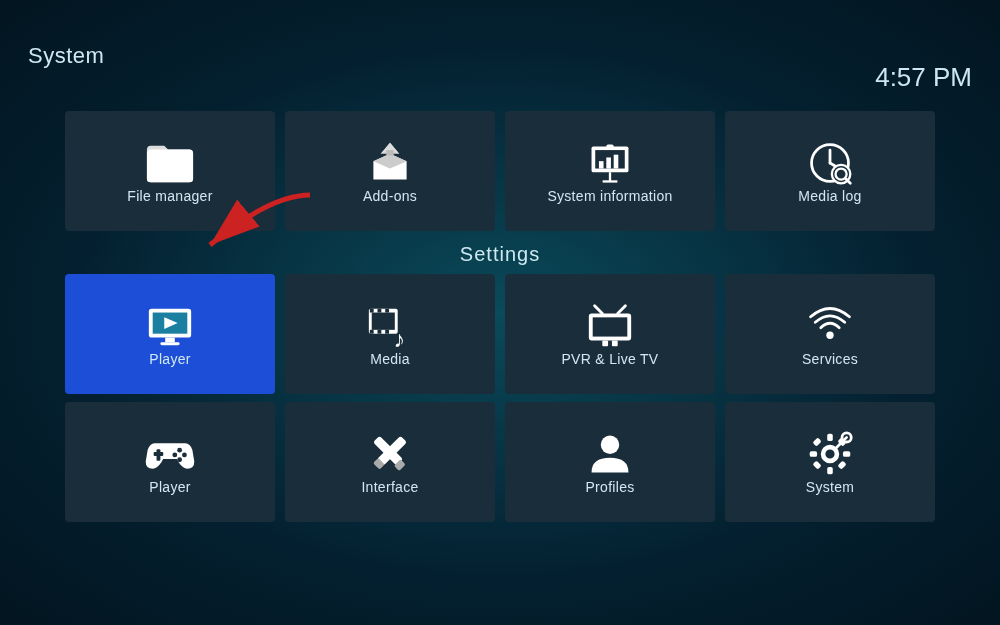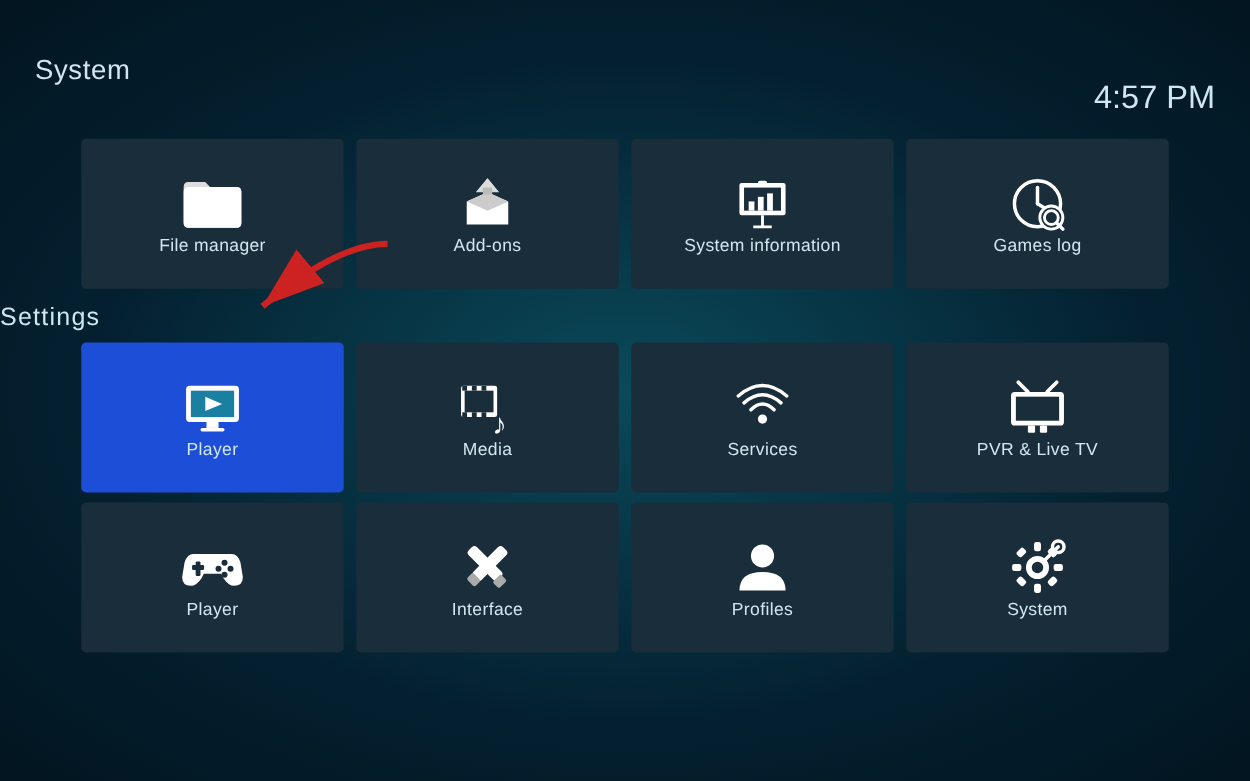--- a/index.html
+++ b/index.html
@@ -38,20 +38,21 @@
     .top-row {
       display: flex;
       justify-content: center;
       gap: 10px;
       padding: 0 60px;
       margin-top: 8px;
     }
 
     .settings-label-row {
       display: flex;
+      justify-content: center;
       align-items: center;
       margin: 12px 0 8px 0;
       position: relative;
     }
 
     .settings-label {
       font-size: 20px;
       font-weight: 300;
       color: #cce8f0;
       letter-spacing: 1px;
@@ -174,21 +175,21 @@
         <circle cx="26" cy="26" r="20" fill="none" stroke="white" stroke-width="3"></circle>
 
         <line x1="26" y1="26" x2="26" y2="12" stroke="white" stroke-width="3" stroke-linecap="round"></line>
         <line x1="26" y1="26" x2="36" y2="32" stroke="white" stroke-width="3" stroke-linecap="round"></line>
 
         <circle cx="38" cy="38" r="10" fill="#1a2d3a" stroke="white" stroke-width="2.5"></circle>
         <line x1="43" y1="43" x2="48" y2="48" stroke="white" stroke-width="3" stroke-linecap="round"></line>
         <circle cx="38" cy="38" r="6" fill="none" stroke="white" stroke-width="2.5"></circle>
       </svg>
     </div>
-    <span class="tile-label">Games log</span>
+    <span class="tile-label">Media log</span>
   </div>
 </div>
 
 <div class="settings-label-row">
   <span class="settings-label">Settings</span>
 </div>
 
 <svg class="arrow-svg" width="220" height="90">
   <defs>
     <marker id="arrowhead" markerWidth="10" markerHeight="7" refX="10" refY="3.5" orient="auto">
@@ -230,46 +231,46 @@
         <rect x="21" y="28" width="4" height="4" fill="#1a2d3a"></rect>
 
         <text x="30" y="46" font-size="24" fill="white" font-family="Arial">♪</text>
       </svg>
     </div>
     <span class="tile-label">Media</span>
   </div>
 
   <div class="tile">
     <div class="tile-icon">
+      <svg viewBox="0 0 52 46" width="52" height="46">
+
+        <rect x="4" y="10" width="44" height="28" rx="3" fill="white"></rect>
+        <rect x="8" y="14" width="36" height="20" fill="#1a2d3a"></rect>
+
+        <line x1="18" y1="10" x2="10" y2="2" stroke="white" stroke-width="3" stroke-linecap="round"></line>
+        <line x1="34" y1="10" x2="42" y2="2" stroke="white" stroke-width="3" stroke-linecap="round"></line>
+
+        <rect x="18" y="38" width="6" height="6" rx="1" fill="white"></rect>
+        <rect x="28" y="38" width="6" height="6" rx="1" fill="white"></rect>
+      </svg>
+    </div>
+    <span class="tile-label">PVR &amp; Live TV</span>
+  </div>
+
+  <div class="tile">
+    <div class="tile-icon">
       <svg viewBox="0 0 52 52" width="48" height="48">
 
         <circle cx="26" cy="36" r="4" fill="white"></circle>
         <path d="M16 28 Q26 18 36 28" fill="none" stroke="white" stroke-width="3" stroke-linecap="round"></path>
         <path d="M10 22 Q26 8 42 22" fill="none" stroke="white" stroke-width="3" stroke-linecap="round"></path>
         <path d="M5 16 Q26 -2 47 16" fill="none" stroke="white" stroke-width="3" stroke-linecap="round"></path>
       </svg>
     </div>
     <span class="tile-label">Services</span>
-  </div>
-
-  <div class="tile">
-    <div class="tile-icon">
-      <svg viewBox="0 0 52 46" width="52" height="46">
-
-        <rect x="4" y="10" width="44" height="28" rx="3" fill="white"></rect>
-        <rect x="8" y="14" width="36" height="20" fill="#1a2d3a"></rect>
-
-        <line x1="18" y1="10" x2="10" y2="2" stroke="white" stroke-width="3" stroke-linecap="round"></line>
-        <line x1="34" y1="10" x2="42" y2="2" stroke="white" stroke-width="3" stroke-linecap="round"></line>
-
-        <rect x="18" y="38" width="6" height="6" rx="1" fill="white"></rect>
-        <rect x="28" y="38" width="6" height="6" rx="1" fill="white"></rect>
-      </svg>
-    </div>
-    <span class="tile-label">PVR &amp; Live TV</span>
   </div>
 </div>
 
 <div class="bottom-row">
 
   <div class="tile">
     <div class="tile-icon">
       <svg viewBox="0 0 52 36" width="52" height="36">
 
         <path d="M10 8 Q6 8 4 14 L2 26 Q2 32 8 32 Q12 32 16 26 L18 22 L34 22 L36 26 Q40 32 44 32 Q50 32 50 26 L48 14 Q46 8 42 8 Z" fill="none" stroke="white" stroke-width="2.5"></path>

